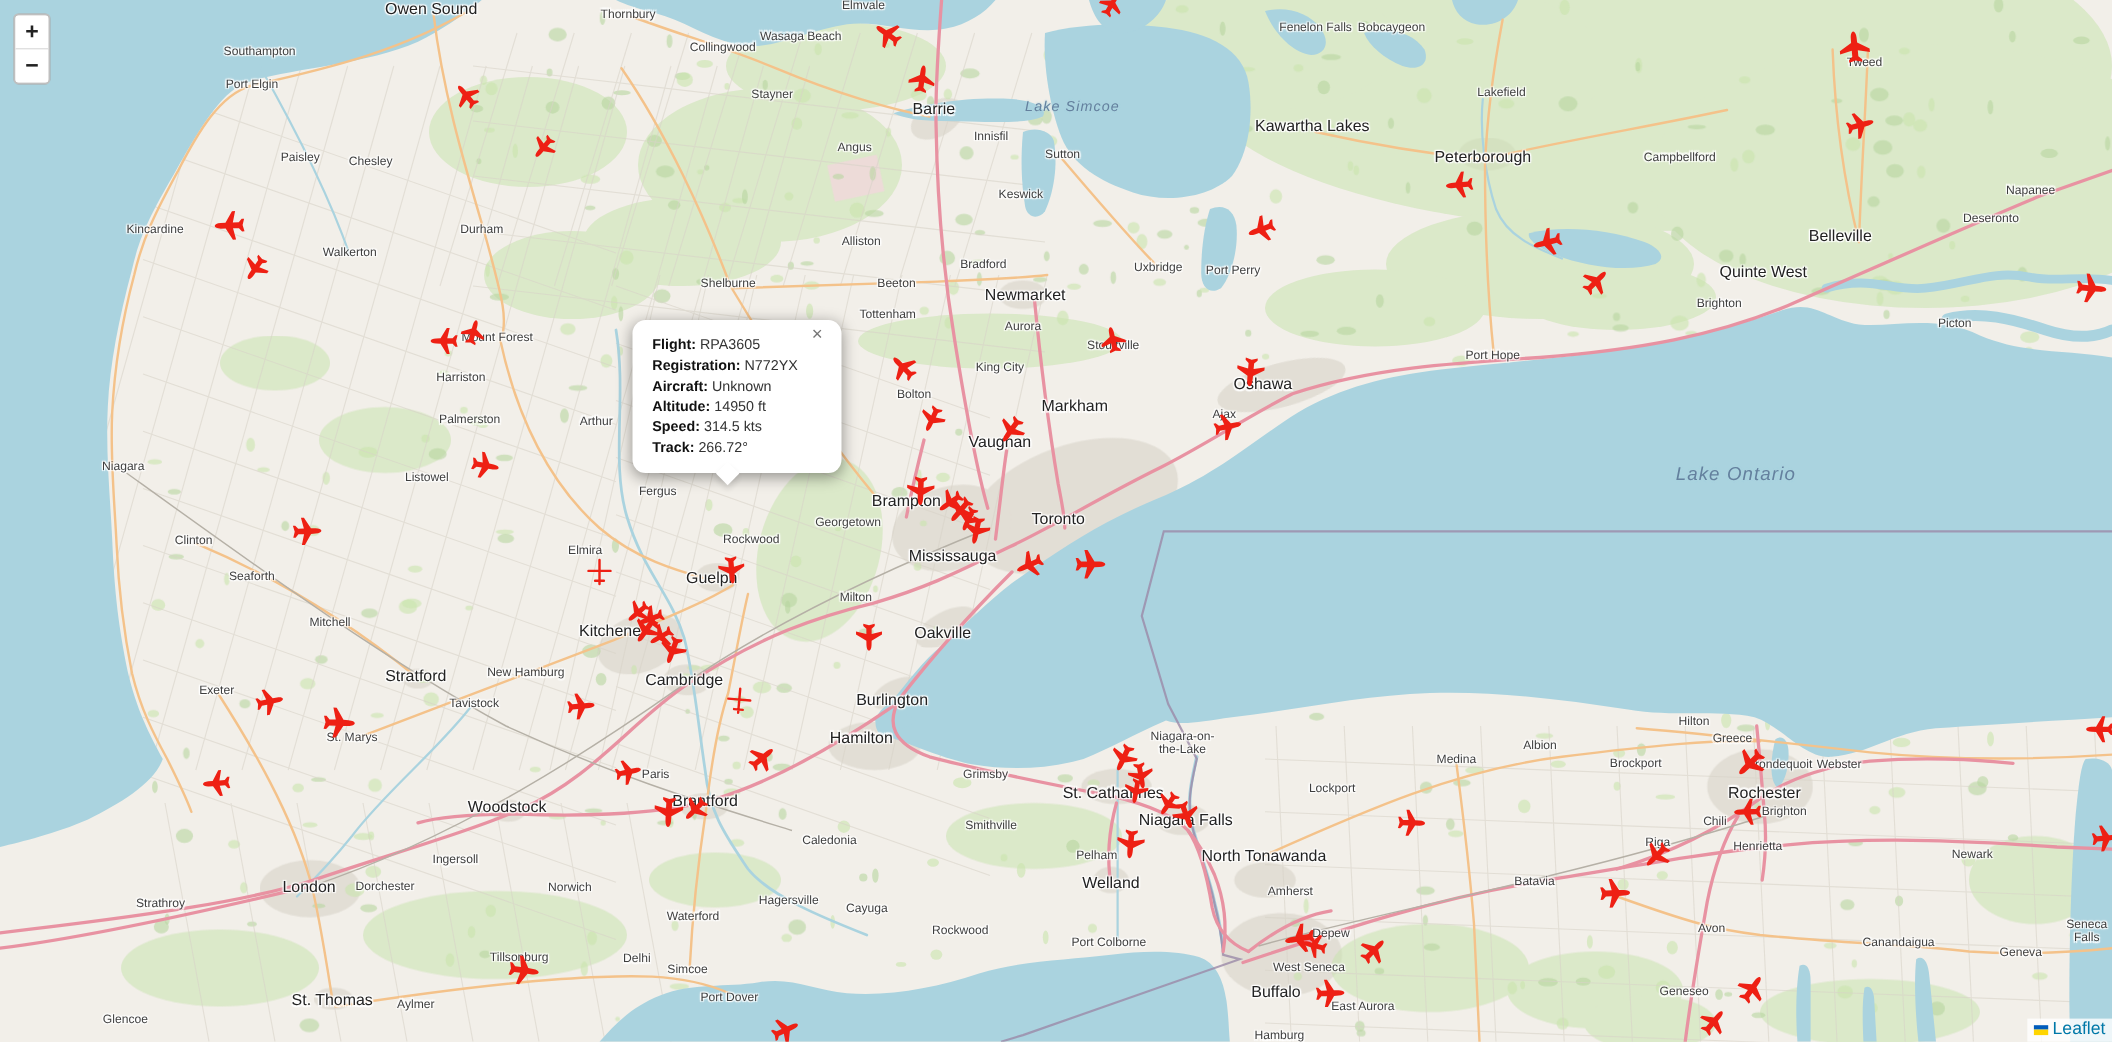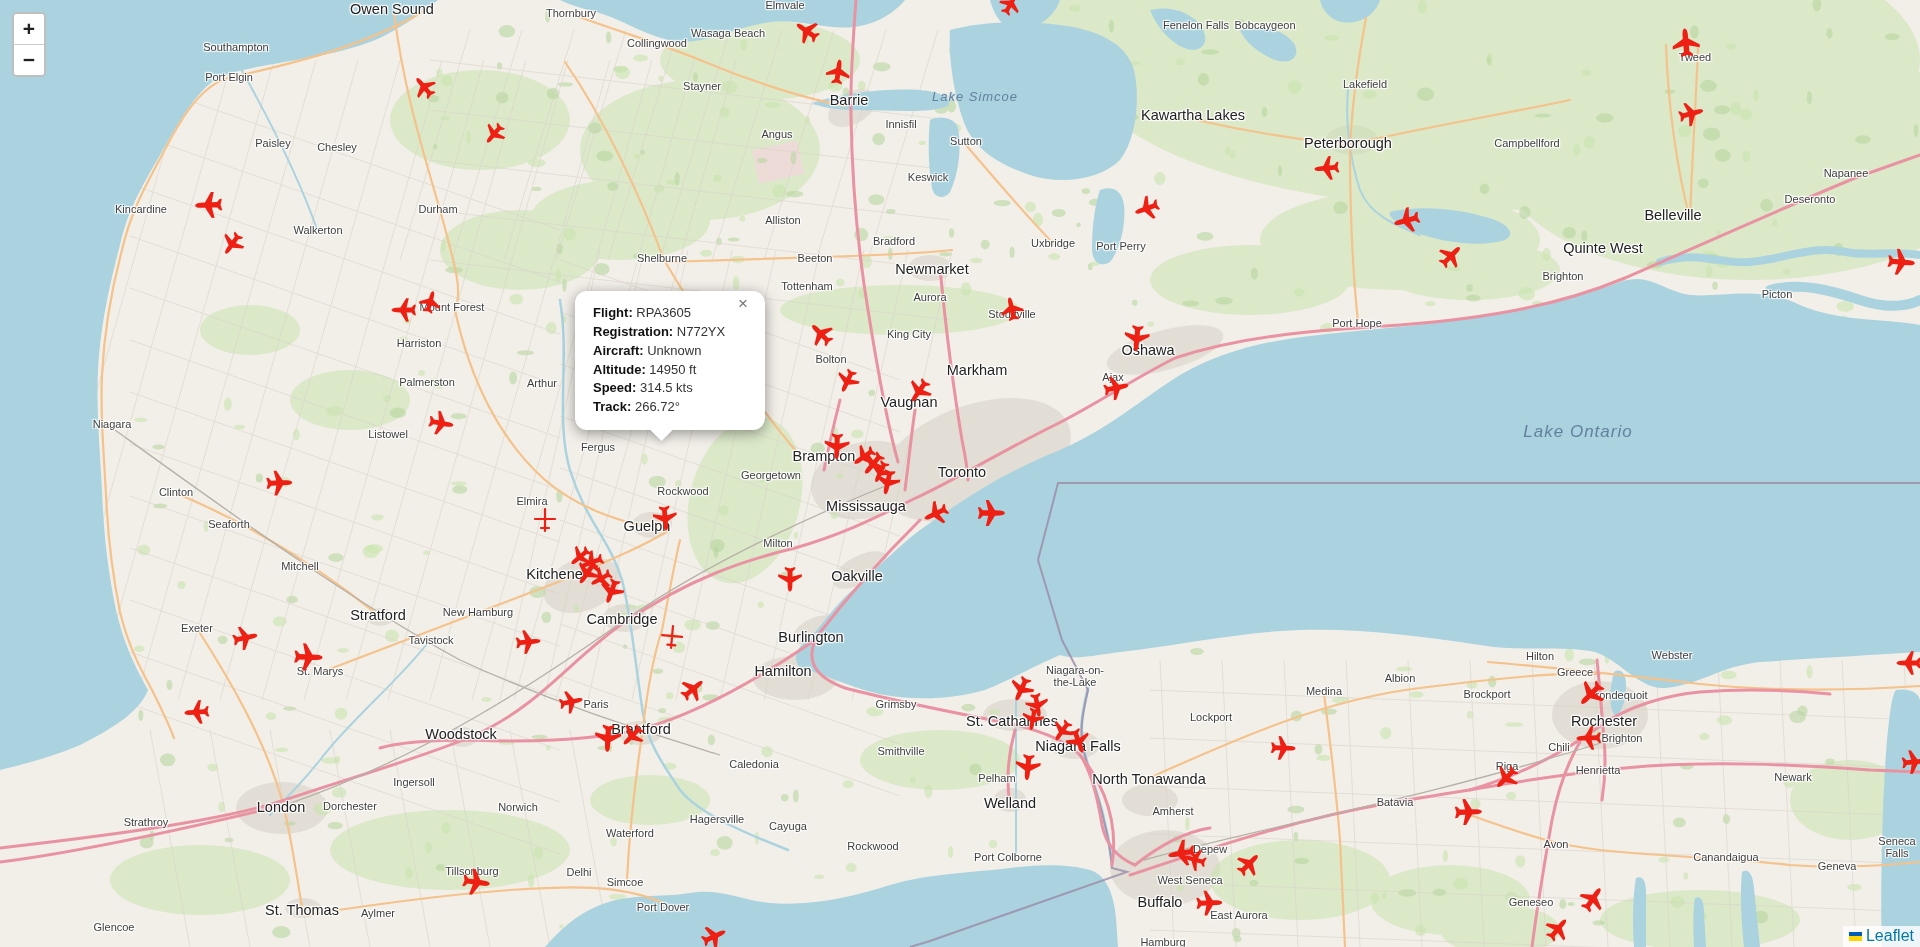--- a/index.html
+++ b/index.html
@@ -776,21 +776,21 @@
       <div class="place t" style="left: 1163px; top: 942px;">Hamburg</div>
       <div class="place t" style="left: 1008px; top: 857px;">Port Colborne</div>
       <div class="place t" style="left: 1211px; top: 717px;">Lockport</div>
       <div class="place t" style="left: 1324px; top: 691px;">Medina</div>
       <div class="place t" style="left: 1400px; top: 678px;">Albion</div>
       <div class="place t" style="left: 1395px; top: 802px;">Batavia</div>
       <div class="place t" style="left: 1540px; top: 656px;">Hilton</div>
       <div class="place t" style="left: 1575px; top: 672px;">Greece</div>
       <div class="place t" style="left: 1487px; top: 694px;">Brockport</div>
       <div class="place t" style="left: 1620px; top: 695px;">Irondequoit</div>
-      <div class="place t" style="left: 1672px; top: 655px;">Webster</div>
+      <div class="place t" style="left: 1672px; top: 695px;">Webster</div>
       <div class="place t" style="left: 1622px; top: 738px;">Brighton</div>
       <div class="place t" style="left: 1559px; top: 747px;">Chili</div>
       <div class="place t" style="left: 1507px; top: 766px;">Riga</div>
       <div class="place t" style="left: 1598px; top: 770px;">Henrietta</div>
       <div class="place t" style="left: 1793px; top: 777px;">Newark</div>
       <div class="place t" style="left: 1556px; top: 844px;">Avon</div>
       <div class="place t" style="left: 1726px; top: 857px;">Canandaigua</div>
       <div class="place t" style="left: 1837px; top: 866px;">Geneva</div>
       <div class="place t" style="left: 1531px; top: 902px;">Geneseo</div>
       <div class="place t" style="left: 1897px; top: 847px;">Seneca Falls</div>

